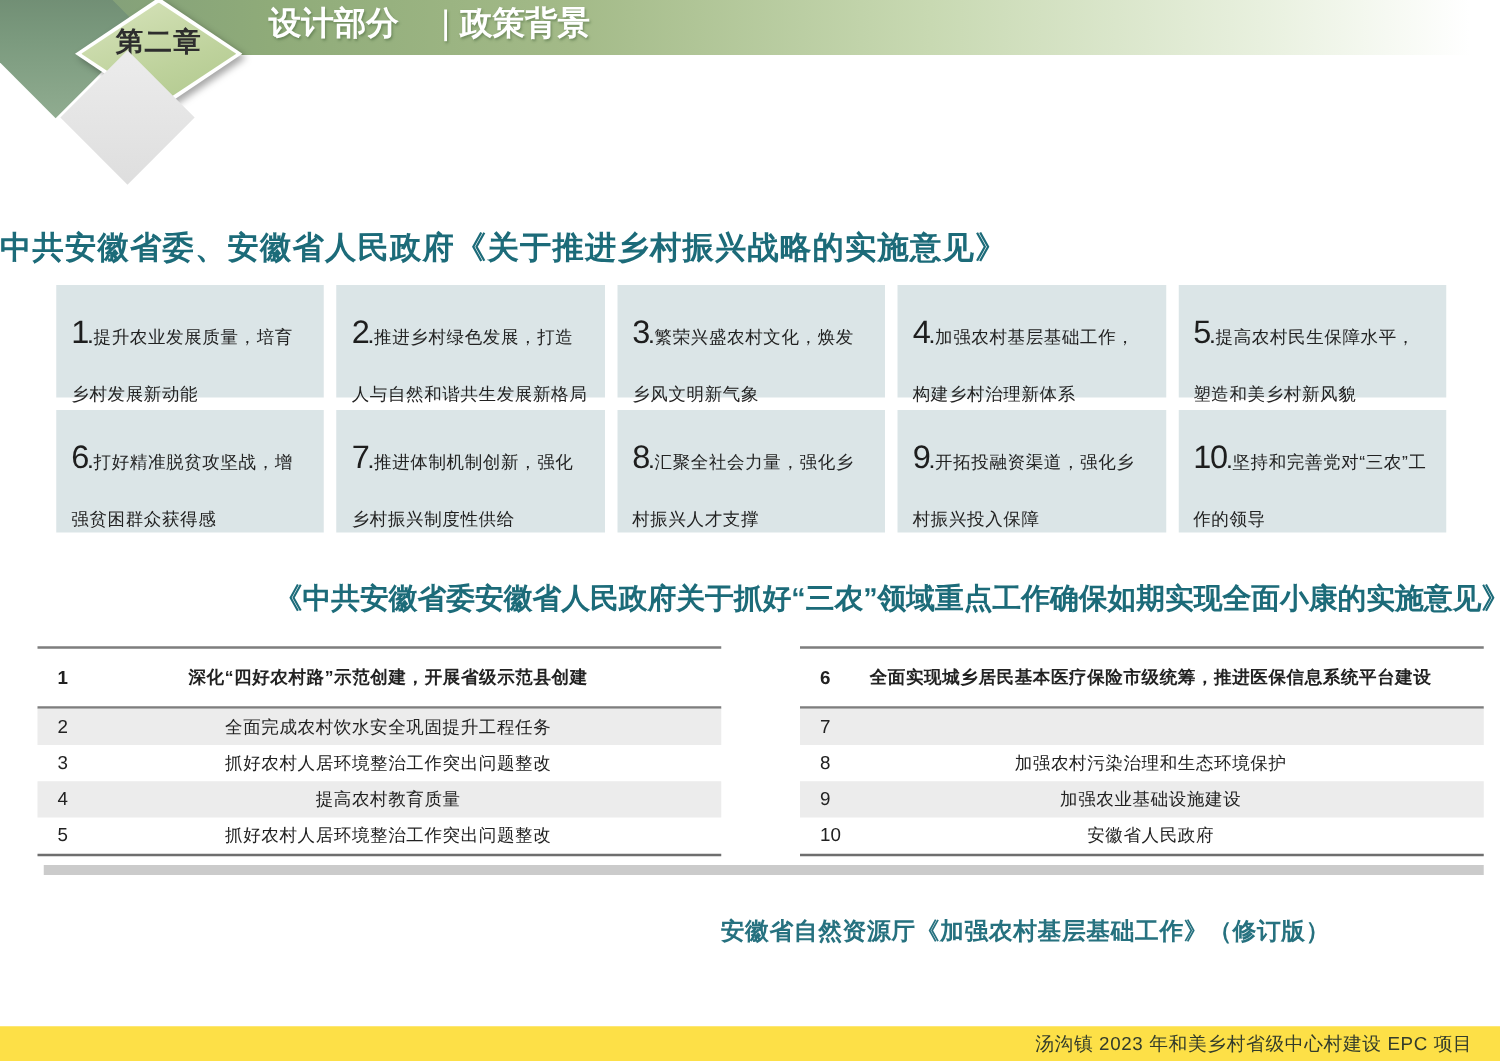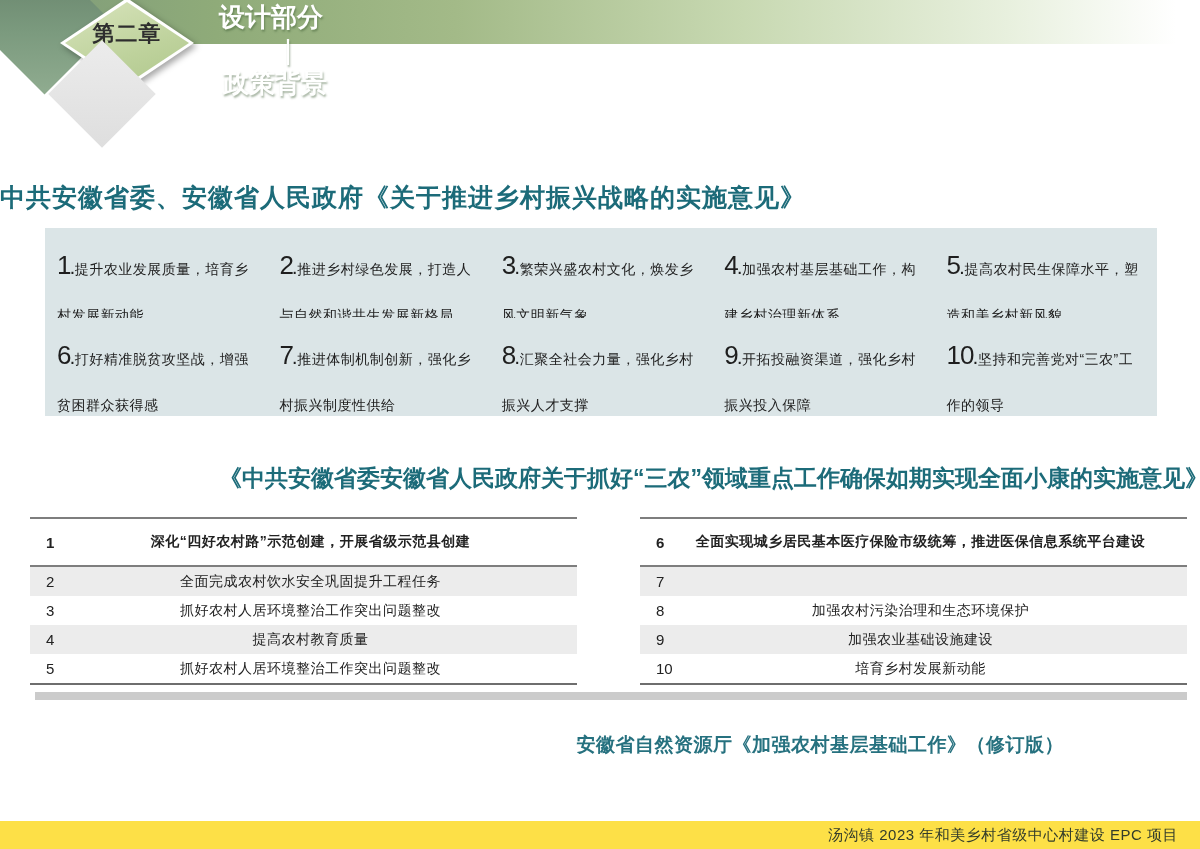--- a/index.html
+++ b/index.html
@@ -38,33 +38,32 @@
   .decor-diamond-gray {
     position:absolute; left:64px; top:56px; width:76px; height:76px;
     transform:rotate(45deg);
     background:linear-gradient(135deg,#ececec,#dedede);
   }
   .header-titles {
     position:absolute; left:215px; top:0; height:36px;
     display:flex; align-items:center;
     color:#ffffff; font-weight:700; font-size:26px;
     text-shadow:1px 2px 2px rgba(60,90,50,0.45);
-    flex-direction:column;
   }
   .header-pipe { margin-left:34px; font-weight:400; font-size:27px; }
   .header-sub { margin-left:8px; }
 
   
   .policy1-title {
     position:absolute; left:0; top:181px; width:1200px;
     text-align:left; color:#1c6b79; font-size:25px; font-weight:700; letter-spacing:1px;
   }
   .policy-grid {
     position:absolute; left:45px; top:228px; width:1112px;
-    display:grid; grid-template-columns:repeat(5,1fr); grid-template-rows:90px 98px; gap:0;
+    display:grid; grid-template-columns:repeat(5,1fr); grid-template-rows:90px 98px; gap:10px;
   }
   .policy-box {
     background:#dbe5e7; padding:6px 12px 0 12px;
     font-size:14px; color:#222; line-height:2.45; letter-spacing:0.5px;
   }
   .box-num { font-size:26px; font-weight:400; color:#1e1e1e; letter-spacing:-1px; }
   .box-dot { font-size:14px; font-weight:700; color:#1e1e1e; }
 
   
   .policy2-title {
@@ -169,21 +168,21 @@
     <div class="prow">
         <span class="prow-num">8</span>
         <span class="prow-text">加强农村污染治理和生态环境保护</span>
       </div>
     <div class="prow prow-gray">
         <span class="prow-num">9</span>
         <span class="prow-text">加强农业基础设施建设</span>
       </div>
     <div class="prow">
         <span class="prow-num">10</span>
-        <span class="prow-text">培育乡村发展新动能</span>
+        <span class="prow-text">安徽省人民政府</span>
       </div>
   </div>
 
   <div class="divider-bar"></div>
   <div class="guideline-note">安徽省自然资源厅《加强农村基层基础工作》（修订版）</div>
   <div class="footer-bar">
     <span class="footer-text">汤沟镇 2023 年和美乡村省级中心村建设 EPC 项目</span>
   </div>
 
 </div>

